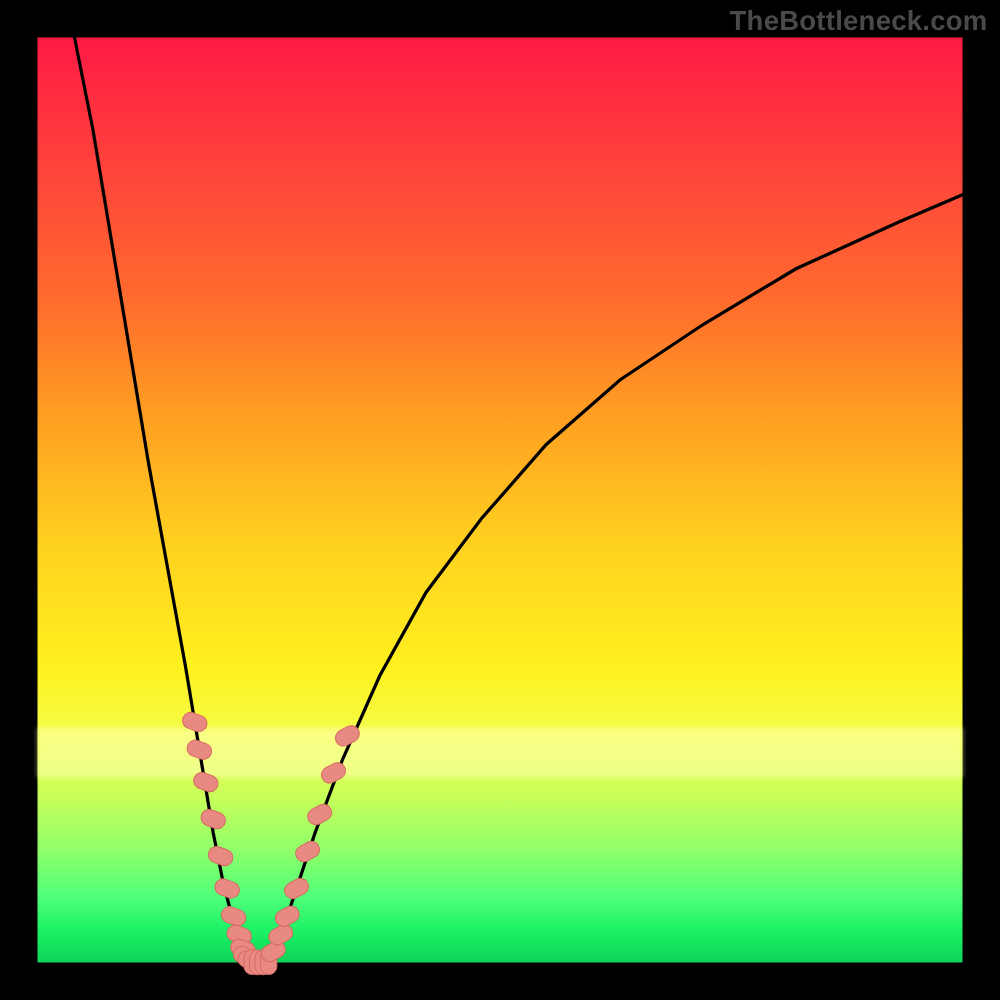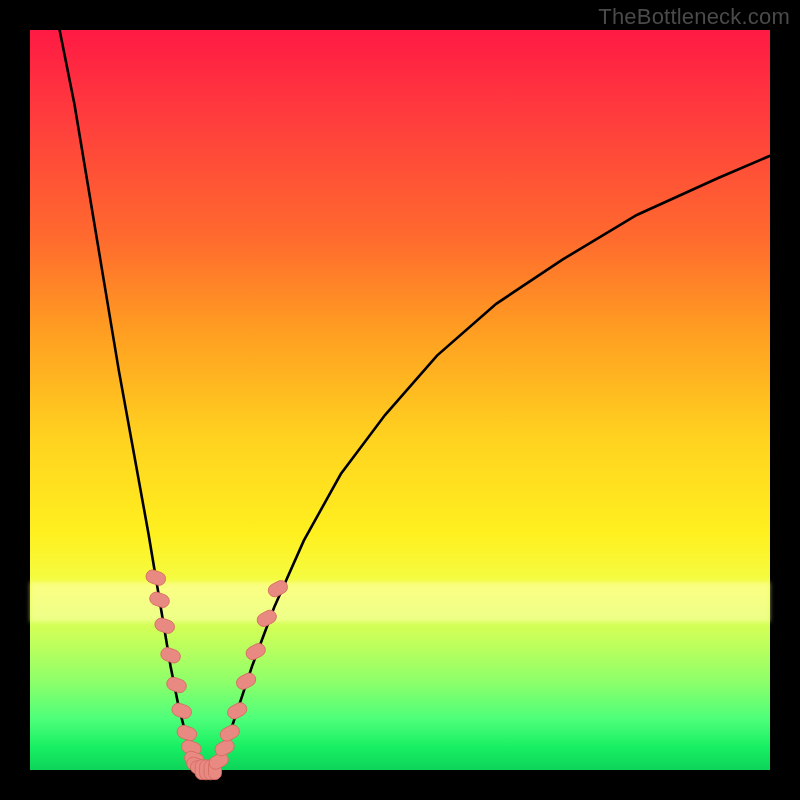--- a/index.html
+++ b/index.html
@@ -56,21 +56,21 @@
     width: 740px;
     height: 740px;
     overflow: visible;
   }
   .watermark {
     position: absolute;
     top: 4px;
     right: 10px;
     color: #4a4a4a;
     font-size: 22px;
-    font-weight: 400;
+    font-weight: 700;
     letter-spacing: 0.2px;
     user-select: none;
   }
 </style>
 </head>
 <body>
 
 <div class="frame">
 
   <div class="plot-area">

